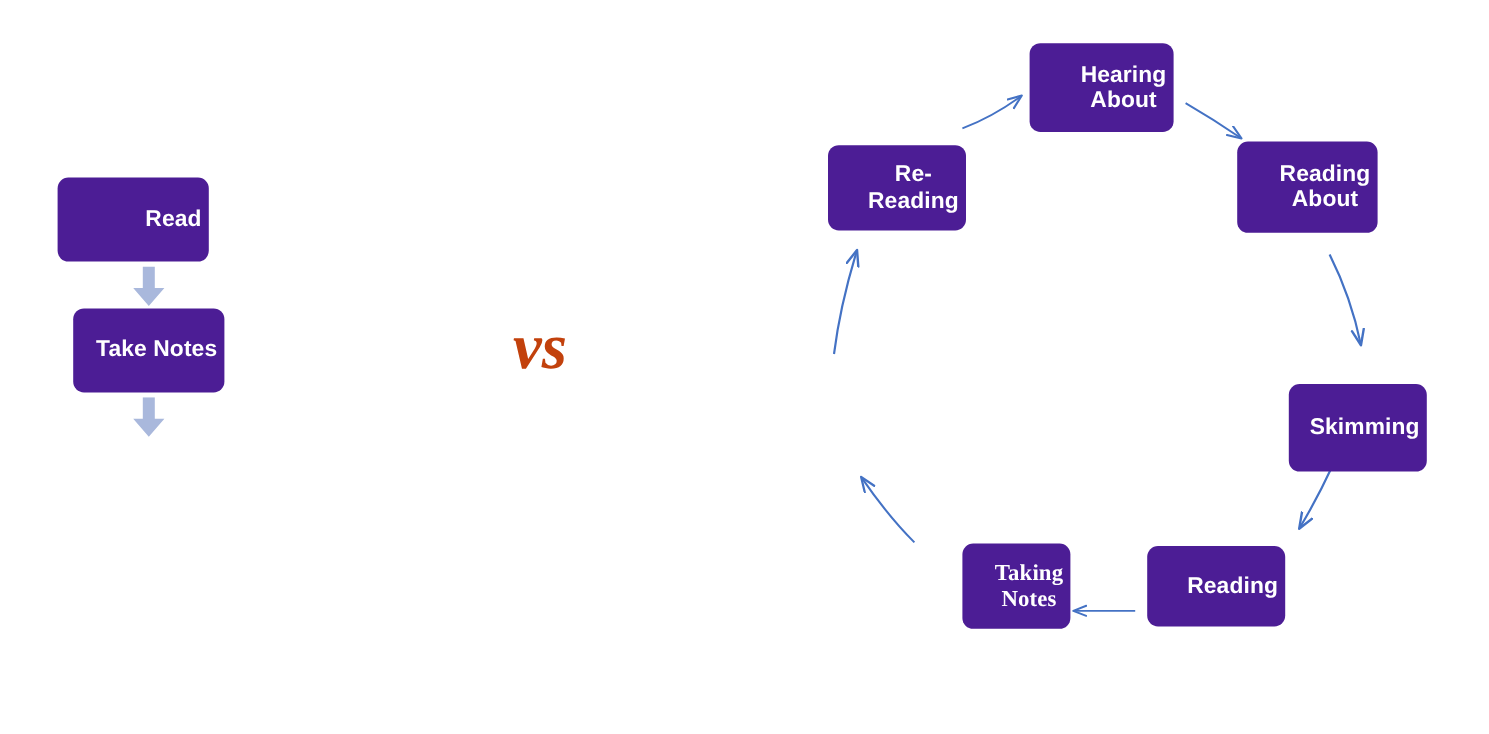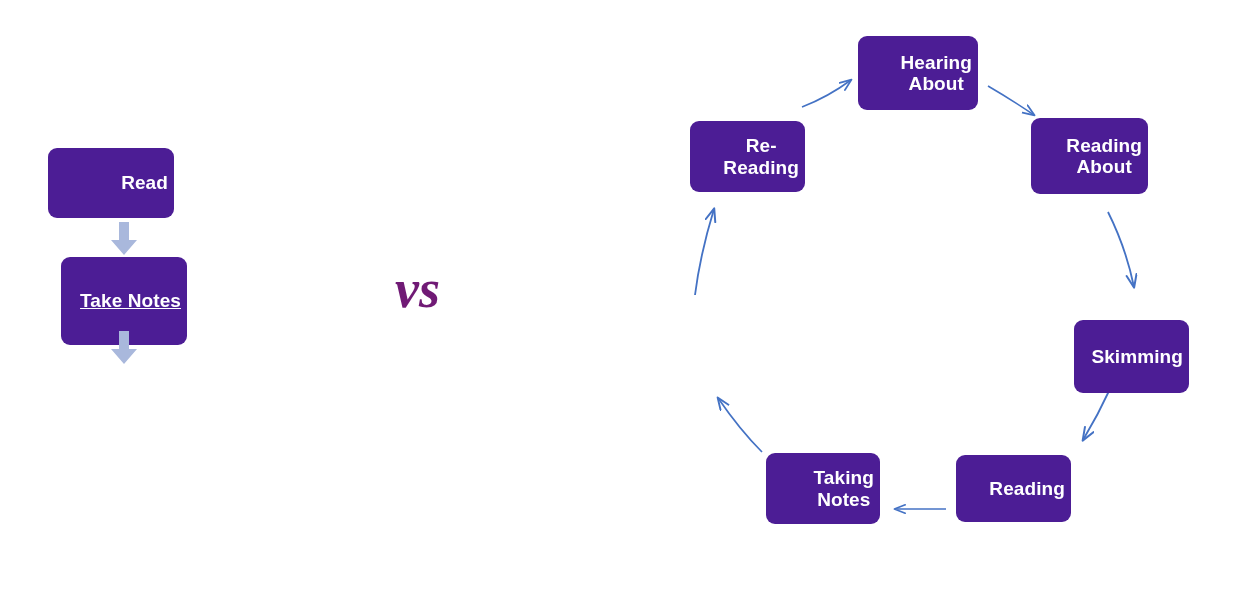--- a/index.html
+++ b/index.html
@@ -35,52 +35,53 @@
     box-sizing: border-box;
     padding: 2px 6px;
     user-select: none;
   }
   .node .label {
     display: block;
     white-space: pre-line;
   }
   
   #node-read      { left: 48px;  top: 148px; width: 126px; height: 70px; }
-  #node-takenotes { left: 61px;  top: 257px; width: 126px; height: 88px; text-decoration: underline; }
+  #node-takenotes { left: 61px;  top: 257px; width: 126px; height: 70px; }
   #node-done      { left: 61px;  top: 367px; width: 126px; height: 68px; }
 
   
   .block-arrow {
     position: absolute;
     width: 30px;
     height: 34px;
   }
   #blockarrow-1 { left: 109px; top: 222px; }
   #blockarrow-2 { left: 109px; top: 331px; }
 
   
   #vs-label {
     position: absolute;
     left: 395px;
     top: 258px;
     width: 110px;
+    text-align: center;
     font-family: "Liberation Serif", serif;
     font-style: italic;
     font-weight: 700;
     font-size: 54px;
-    color: #701a75;
+    color: #c2410c;
     user-select: none;
   }
 
   
   #node-hearing   { left: 858px;  top: 36px;  width: 120px; height: 74px; }
   #node-readabout { left: 1031px; top: 118px; width: 117px; height: 76px; }
   #node-skimming  { left: 1074px; top: 304px; width: 115px; height: 73px; margin-top: 16px; }
   #node-reading   { left: 956px;  top: 455px; width: 115px; height: 67px; }
-  #node-taking    { left: 766px;  top: 453px; width: 114px; height: 71px; }
+  #node-taking    { left: 802px;  top: 453px; width: 90px; height: 71px; font-family: Liberation Serif, serif; }
   #node-forget    { left: 647px;  top: 305px; width: 116px; height: 69px; }
   #node-rereading { left: 690px;  top: 121px; width: 115px; height: 71px; }
 
   #cycle-arrows {
     position: absolute;
     left: 0; top: 0;
     width: 1241px;
     height: 612px;
     pointer-events: none;
   }

